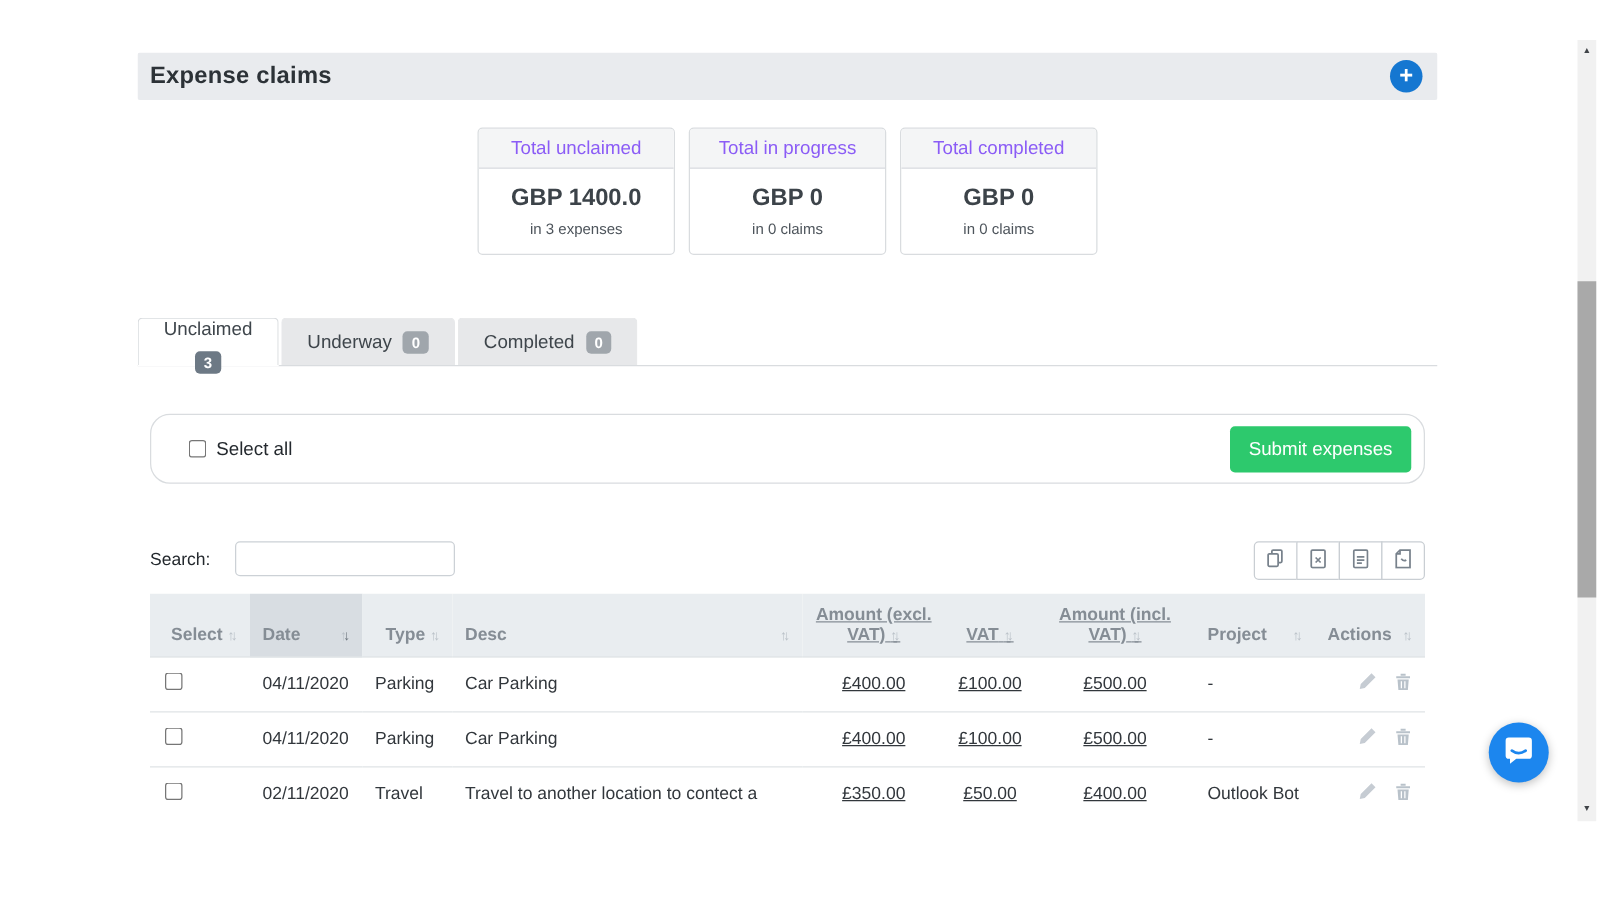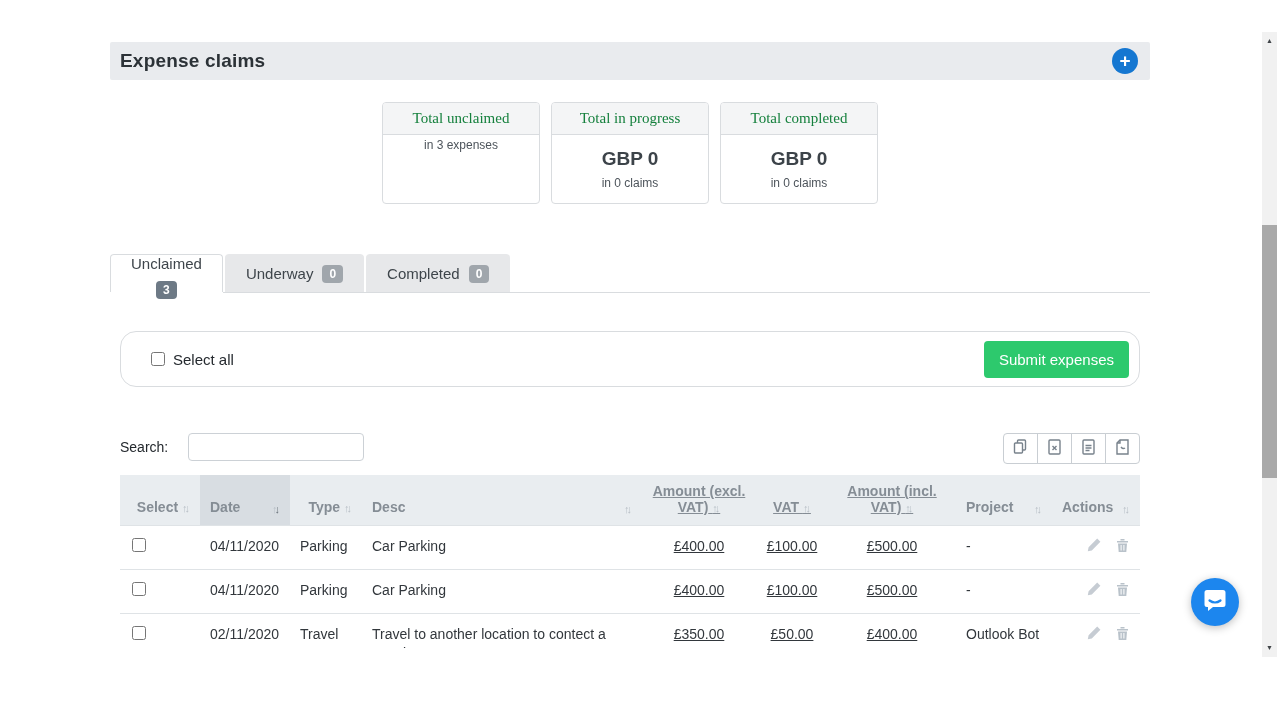--- a/index.html
+++ b/index.html
@@ -14,21 +14,21 @@
   
   .header-bar { background:#e9ebee; height:38px; display:flex; align-items:center;
     justify-content:space-between; padding:0 12px 0 10px; border-radius:2px; }
   .page-title { font-size:19px; font-weight:bold; color:#2c3237; margin:0; letter-spacing:.2px; }
   .add-btn { width:26px; height:26px; border-radius:50%; background:#1577d1; color:#fff; border:none;
     font-size:19px; line-height:24px; text-align:center; padding:0; cursor:pointer; font-weight:bold; }
 
   
   .cards-row { display:flex; justify-content:center; gap:11px; margin-top:22px; }
   .card { width:158px; border:1px solid #d9dcdf; border-radius:4px; background:#fff; text-align:center; overflow:hidden; }
-  .card-header { background:#f4f5f6; border-bottom:1px solid #d9dcdf; padding:7px 4px; font-size:15px; color:#15803d;font-family:Liberation Serif, serif; }
+  .card-header { background:#f4f5f6; border-bottom:1px solid #d9dcdf; padding:7px 4px; font-size:15px; color:#8b5cf6; }
   .card-value { font-size:19px; font-weight:bold; color:#3c4349; padding:13px 4px 3px; }
   .card-sub { font-size:12px; color:#4d545b; padding:3px 4px 13px; }
 
   
   .tabs { display:flex; margin-top:50px; border-bottom:1px solid #d9dcdf; height:39px; align-items:stretch; }
   .tab { display:flex; align-items:center; gap:9px; padding:0 20px; font-size:15px; color:#3e454b;
     background:#e7e8ea; border:1px solid #e7e8ea; border-bottom:none; border-radius:4px 4px 0 0;
     margin-right:2px; cursor:pointer; }
   .tab.active { background:#fff; border-color:#d9dcdf; position:relative; z-index:2;
     box-shadow:0 1px 0 0 #fff;flex-direction:column; }
@@ -90,20 +90,21 @@
 <div class="content">
 
   <div class="header-bar">
     <h1 class="page-title">Expense claims</h1>
     <button class="add-btn"><span>+</span></button>
   </div>
 
   <div class="cards-row">
     <div class="card">
       <div class="card-header">Total unclaimed</div>
+      <div class="card-value">GBP 1400.0</div>
       <div class="card-sub">in 3 expenses</div>
     </div>
     <div class="card">
       <div class="card-header">Total in progress</div>
       <div class="card-value">GBP 0</div>
       <div class="card-sub">in 0 claims</div>
     </div>
     <div class="card">
       <div class="card-header">Total completed</div>
       <div class="card-value">GBP 0</div>

